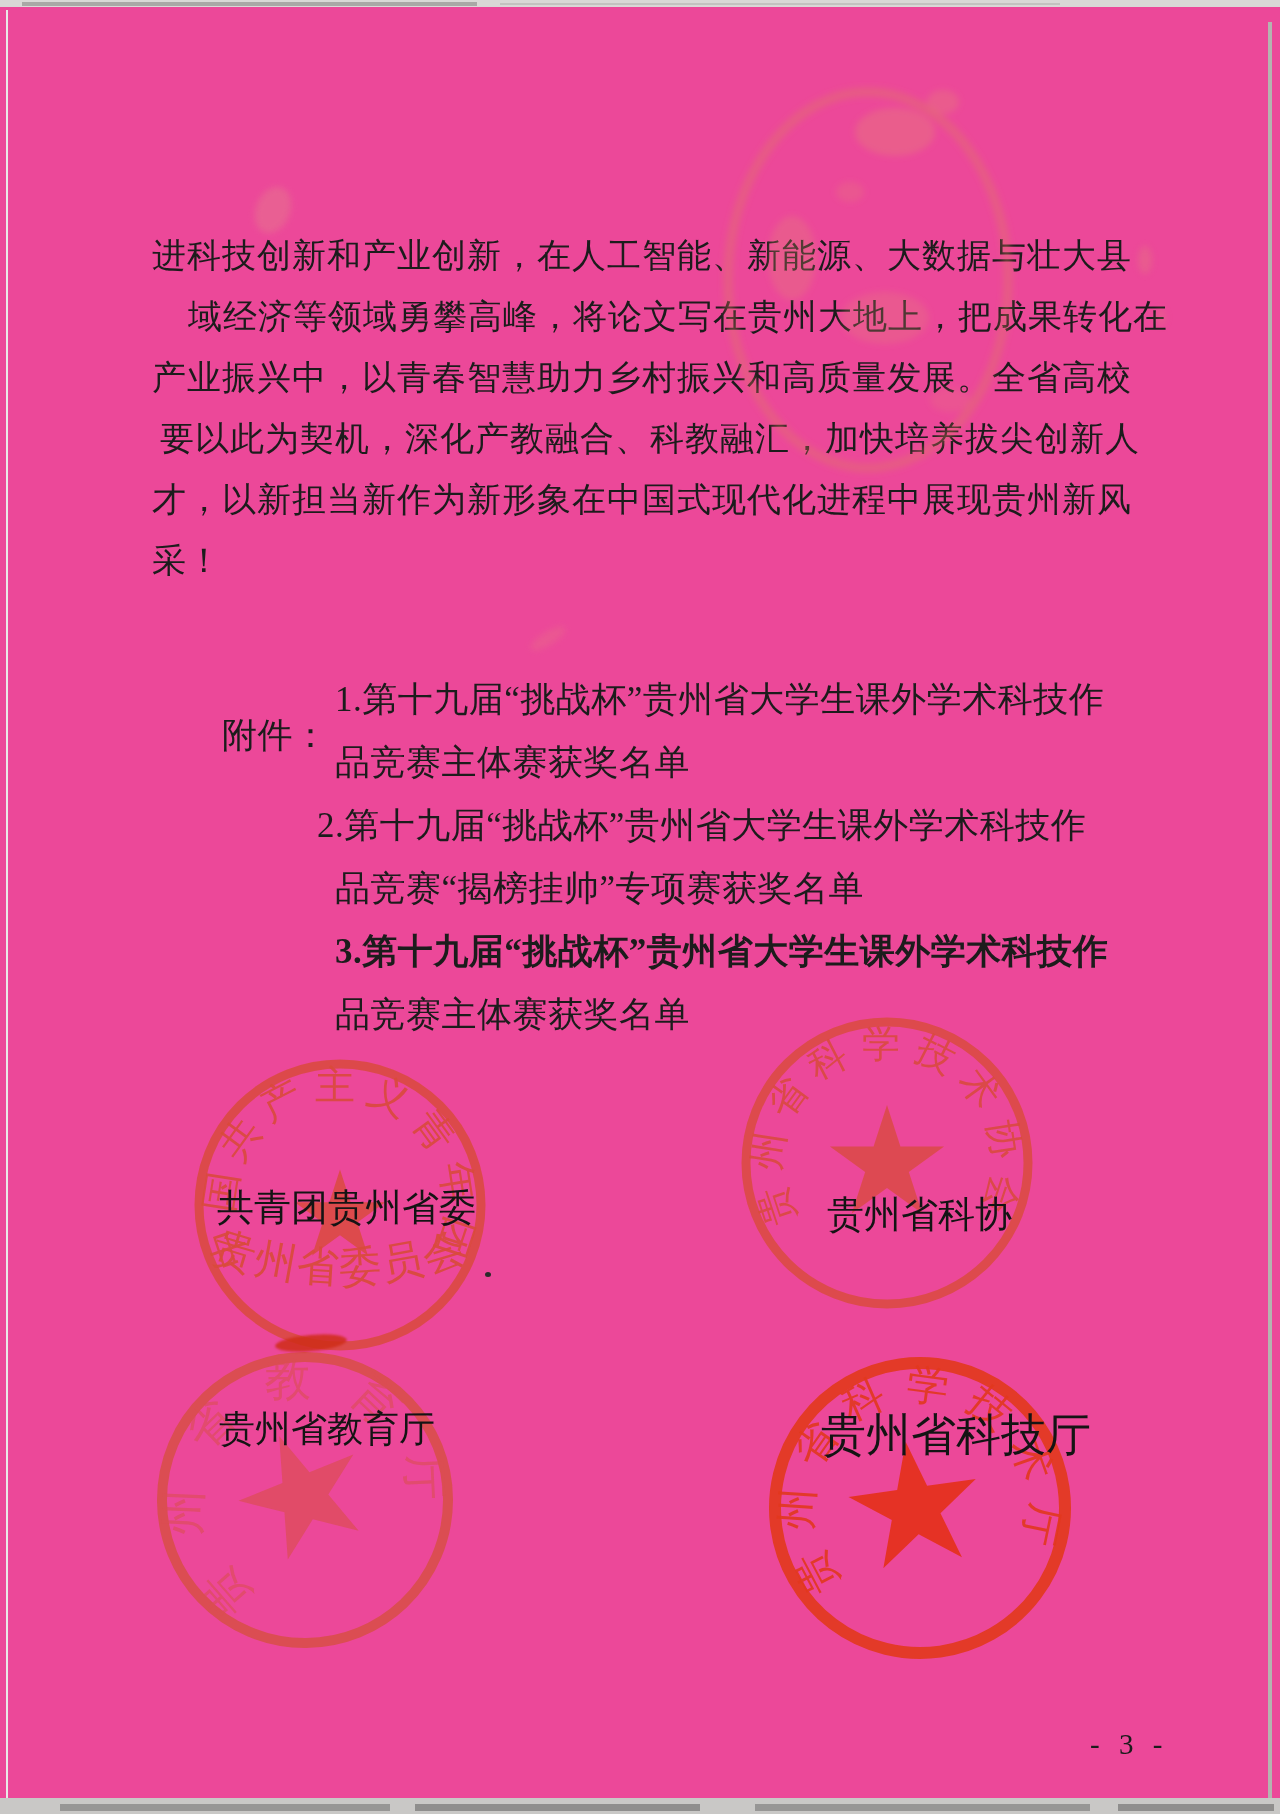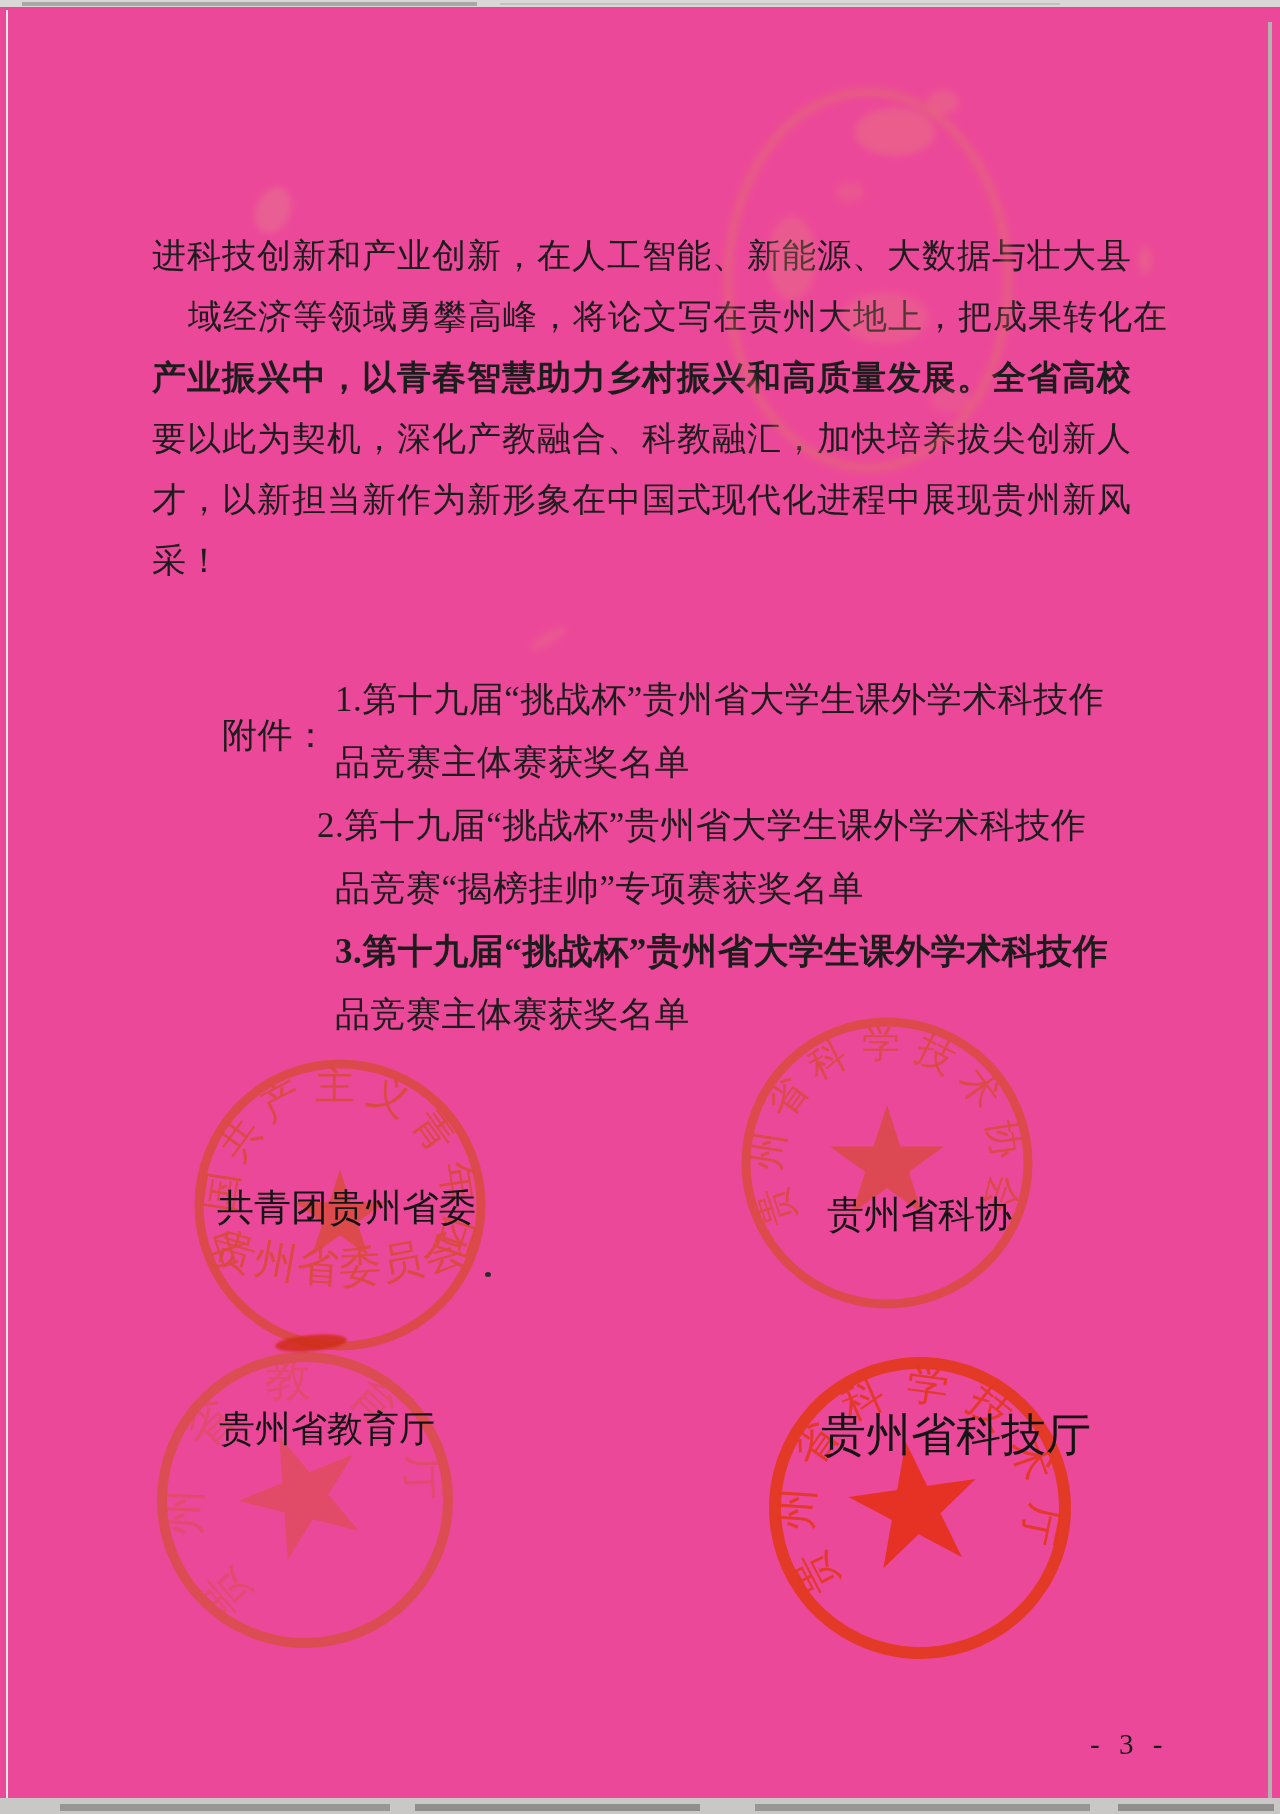--- a/index.html
+++ b/index.html
@@ -46,22 +46,22 @@
   </svg>
 
   <div class="abs blob under" style="left:256px;top:186px;width:34px;height:48px;background:rgba(226,148,132,0.30);transform:rotate(22deg);"></div>
   <div class="abs blob under" style="left:1138px;top:246px;width:14px;height:28px;background:rgba(226,140,120,0.28);"></div>
   <div class="abs blob under" style="left:1156px;top:308px;width:10px;height:18px;background:rgba(226,140,120,0.24);"></div>
   <div class="abs blob under" style="left:528px;top:632px;width:40px;height:13px;background:rgba(226,140,120,0.22);transform:rotate(-32deg);"></div>
 
   <div class="text-layer">
     <div class="abs cn para-line" style="left:152px;top:225px;">进科技创新和产业创新，在人工智能、新能源、大数据与壮大县</div>
     <div class="abs cn para-line" style="left:152px;top:286px;margin-left:36px;">域经济等领域勇攀高峰，将论文写在贵州大地上，把成果转化在</div>
-    <div class="abs cn para-line" style="left:152px;top:347px;font-weight:bold;">产业振兴中，以青春智慧助力乡村振兴和高质量发展。全省高校</div>
-    <div class="abs cn para-line" style="left:152px;top:408px;">要以此为契机，深化产教融合、科教融汇，加快培养拔尖创新人</div>
+    <div class="abs cn para-line" style="left:152px;top:347px;">产业振兴中，以青春智慧助力乡村振兴和高质量发展。全省高校</div>
+    <div class="abs cn para-line" style="left:160px;top:408px;">要以此为契机，深化产教融合、科教融汇，加快培养拔尖创新人</div>
     <div class="abs cn para-line" style="left:152px;top:469px;">才，以新担当新作为新形象在中国式现代化进程中展现贵州新风</div>
     <div class="abs cn para-line" style="left:152px;top:530px;">采！</div>
 
     <div class="abs cn att-line" style="left:222px;top:704px;">附件：</div>
     <div class="abs cn att-line" style="left:335px;top:668px;">1.第十九届“挑战杯”贵州省大学生课外学术科技作</div>
     <div class="abs cn att-line" style="left:335px;top:731px;">品竞赛主体赛获奖名单</div>
     <div class="abs cn att-line" style="left:317px;top:794px;">2.第十九届“挑战杯”贵州省大学生课外学术科技作</div>
     <div class="abs cn att-line" style="left:335px;top:857px;">品竞赛“揭榜挂帅”专项赛获奖名单</div>
     <div class="abs cn att-line" style="left:335px;top:920px;font-weight:bold;">3.第十九届“挑战杯”贵州省大学生课外学术科技作</div>
     <div class="abs cn att-line" style="left:335px;top:983px;">品竞赛主体赛获奖名单</div>

